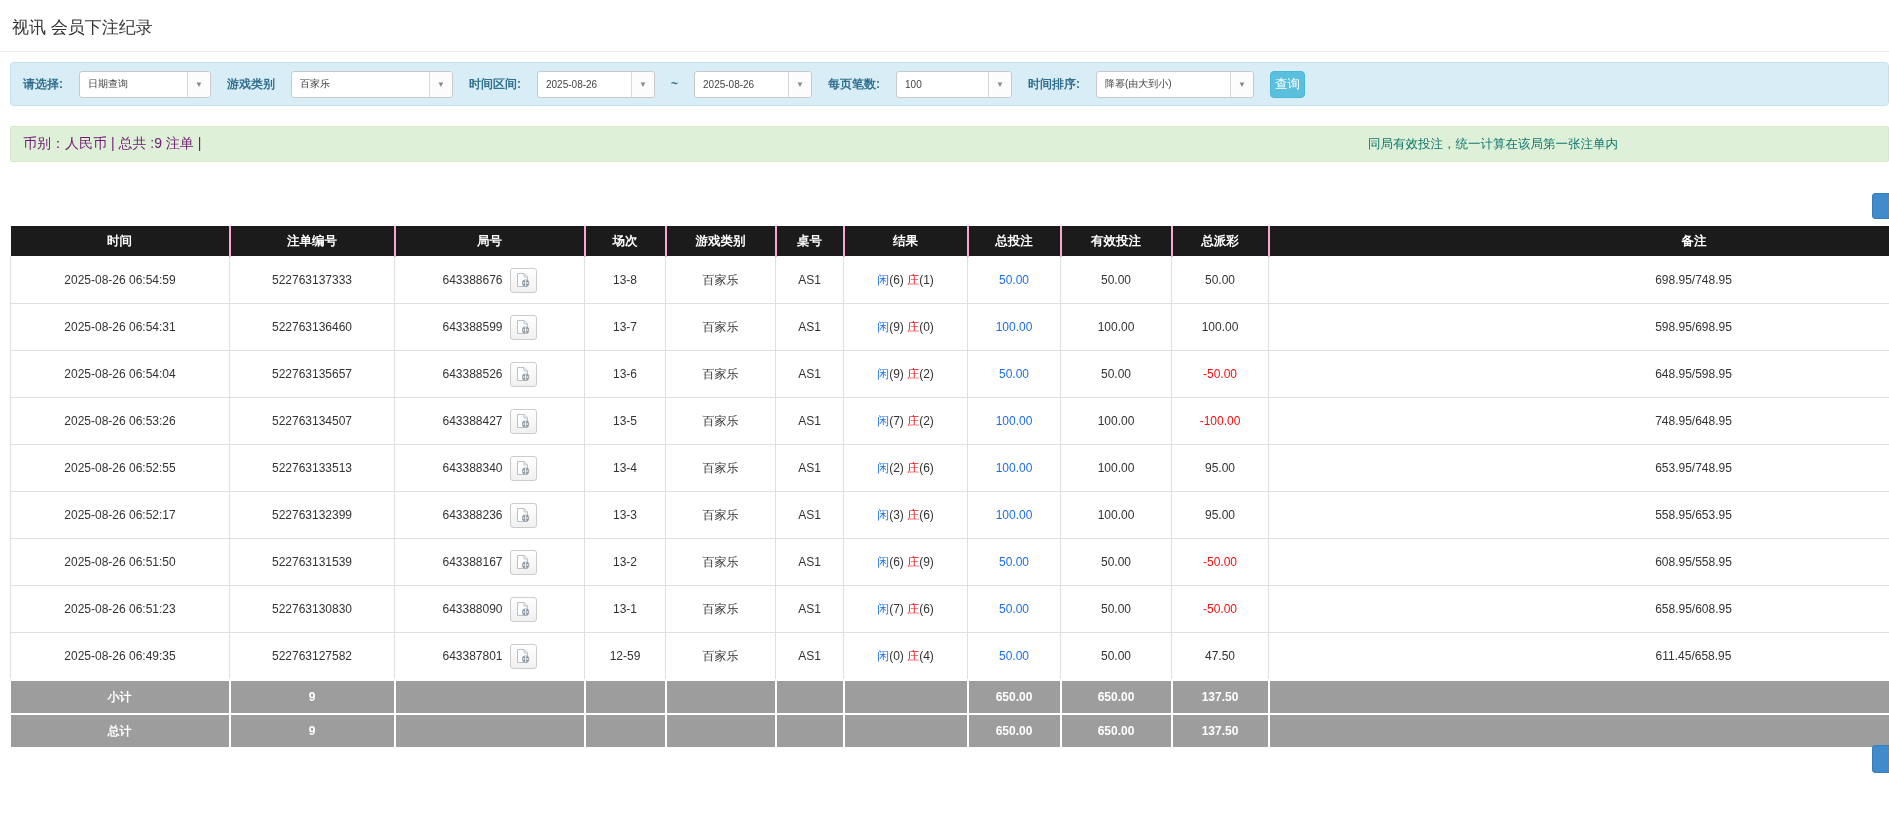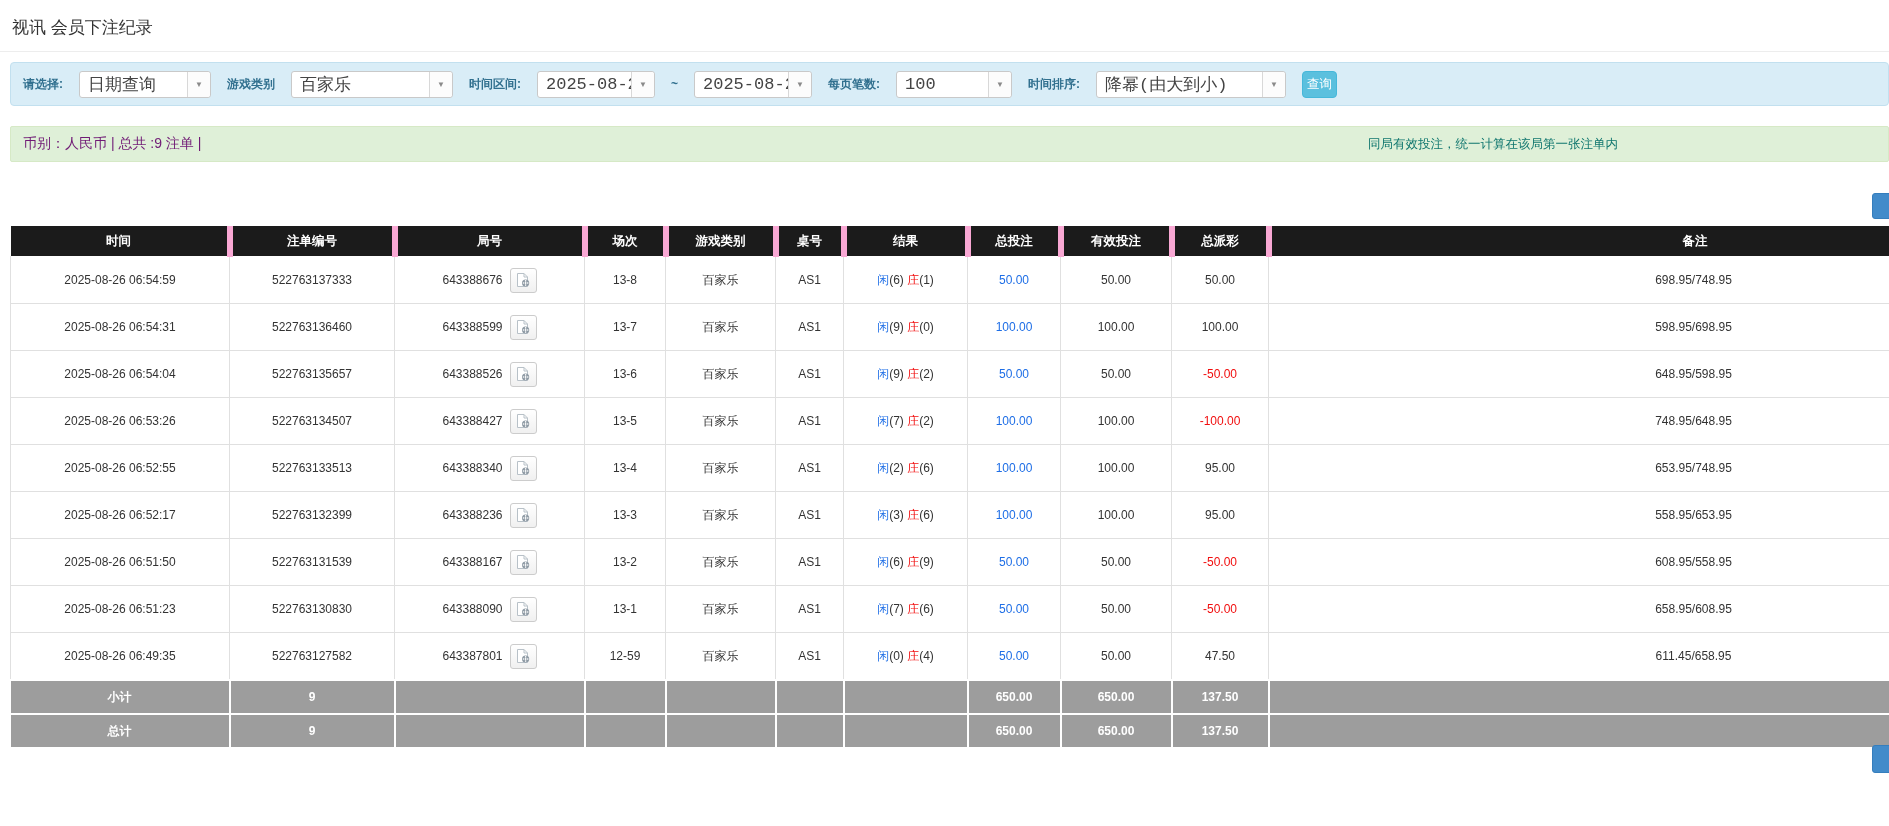--- a/index.html
+++ b/index.html
@@ -7,38 +7,38 @@
   .viewport{position:relative;width:1889px;height:826px;overflow:hidden;background:#fff;}
 
   
   .title-wrap{padding:16px 28px 12px 12px;border-bottom:1px solid #ededed;}
   .page-title{font-size:17px;color:#333;}
 
   
   .filter-bar{margin:10px 0 0 10px;width:1879px;height:44px;background:#d9edf7;border:1px solid #c2e0ef;border-radius:4px;display:flex;align-items:center;gap:16px;padding:0 0 0 12px;box-sizing:border-box;}
   .f-label{font-size:12px;font-weight:bold;color:#31708f;white-space:nowrap;}
   .select-box{display:inline-flex;align-items:stretch;height:27px;background:#fff;border:1px solid #c9c9c9;border-radius:3px;box-sizing:border-box;cursor:pointer;}
-  .select-value{display:flex;align-items:center;padding:0 8px;font-size:17px;color:#444;flex:1;white-space:nowrap;overflow:hidden;font-family:Liberation Mono, monospace;}
+  .select-value{display:flex;align-items:center;padding:0 8px;font-size:10px;color:#444;flex:1;white-space:nowrap;overflow:hidden;}
   .select-arrow{width:22px;display:flex;align-items:center;justify-content:center;border-left:1px solid #d8d8d8;background:#fcfcfc;color:#8a8a8a;font-size:8px;border-radius:0 3px 3px 0;}
   .tilde{font-size:12px;color:#31708f;font-weight:bold;}
   .btn-search{height:27px;padding:0 4px;background:#5bc0de;border:1px solid #46b8da;border-radius:4px;color:#fff;font-size:12.5px;cursor:pointer;}
 
   
   .info-bar{position:relative;margin:20px 0 0 10px;width:1879px;height:36px;background:#dff0d8;border:1px solid #d6e9c6;border-radius:2px;box-sizing:border-box;overflow:hidden;}
   .info-left{position:absolute;left:12px;top:50%;transform:translateY(-50%);font-size:14px;color:#701a75;white-space:nowrap;}
   .info-notice{position:absolute;left:1357px;top:50%;transform:translateY(-50%);font-size:12.5px;color:#0f766e;white-space:nowrap;}
 
   
   .edge-btn{position:absolute;width:34px;background:#428bca;border:1px solid #357ebd;border-radius:3px;cursor:pointer;}
   .edge-btn.top{left:1872px;top:193px;height:26px;}
   .edge-btn.bottom{left:1872px;top:745px;height:28px;}
 
   
   .bet-table{margin:64px 0 0 10px;border-collapse:collapse;table-layout:fixed;width:2108px;font-size:12px;color:#333;}
-  .bet-table th{background:#1b1b1b;color:#fff;font-weight:bold;height:28px;text-align:center;border-left:6px solid #f9a8d4;font-size:12.5px;}
+  .bet-table th{background:#1b1b1b;color:#fff;font-weight:bold;height:28px;text-align:center;border-left:2px solid #f9a8d4;font-size:12.5px;}
   .bet-table th:first-child{border-left:none;}
   .bet-table tbody td{height:44px;text-align:center;background:#fff;border:1px solid #e0e0e0;border-top:none;}
   .bet-table tbody tr:first-child td{border-top:1px solid #fff;}
   .sum-row td{background:#9d9d9d !important;color:#fff;height:30px !important;border:none !important;border-left:2px solid #fff !important;border-top:2px solid #fff !important;text-align:center;font-weight:bold;font-size:12px;}
   .sum-row td:first-child{border-left:none !important;}
 
   .blue{color:#1e6ee6;}
   a.link{color:#1e6ee6;text-decoration:none;cursor:pointer;}
   .red{color:#f10e0e;}
   .payout.neg{color:#f10e0e;}
@@ -78,21 +78,21 @@
       <span class="select-arrow">▼</span>
     </div>
 
     <span class="f-label">每页笔数:</span>
     <div class="select-box" style="width:116px">
       <span class="select-value">100</span>
       <span class="select-arrow">▼</span>
     </div>
 
     <span class="f-label">时间排序:</span>
-    <div class="select-box" style="width:190px">
+    <div class="select-box" style="width:158px">
       <span class="select-value">降幂(由大到小)</span>
       <span class="select-arrow">▼</span>
     </div>
 
     <button class="btn-search">查询</button>
   </div>
 
   <div class="info-bar">
     <span class="info-left">币别：人民币 | 总共 :9 注单 |</span>
     <span class="info-notice">同局有效投注，统一计算在该局第一张注单内</span>

